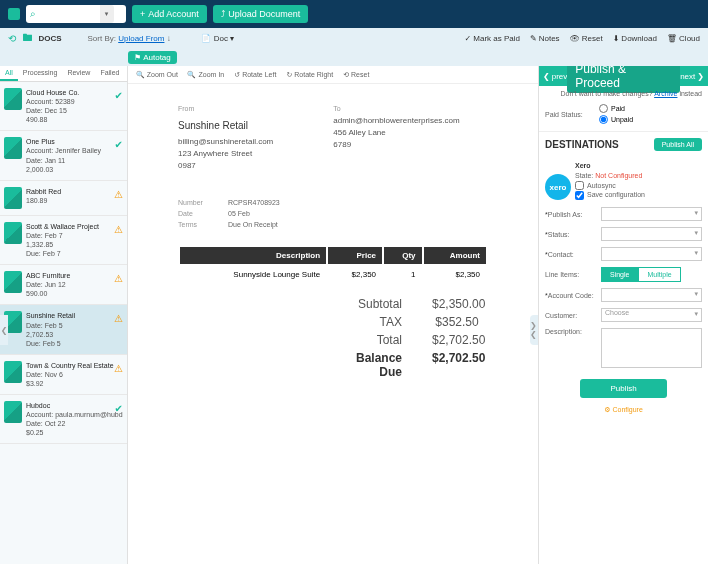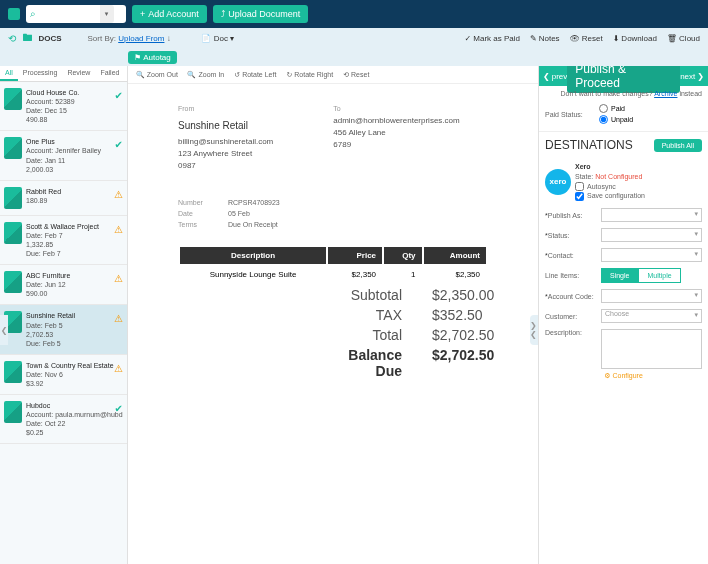--- a/index.html
+++ b/index.html
@@ -49,46 +49,46 @@
 .receipt h1{font-size:18px;font-weight:normal;color:#333;margin-bottom:30px}
 .receipt-cols{display:flex;gap:60px;margin-bottom:25px}
 .receipt-col{font-size:8px;color:#555;line-height:1.5}
 .receipt-col .lbl{color:#999;font-size:7px}
 .receipt-col .co{font-size:10px;color:#333;margin:3px 0}
 .receipt-meta{font-size:7px;color:#666;line-height:1.6;margin-bottom:15px}
 .receipt-meta .row{display:flex}
 .receipt-meta .k{width:50px;color:#999}
 .receipt-table{width:100%;font-size:8px}
 .receipt-table thead{background:#333;color:#fff}
-.receipt-table th,.receipt-table td{padding:4px 6px;text-align:center}
+.receipt-table th,.receipt-table td{padding:4px 6px;text-align:right}
 .receipt-table th:nth-child(2),.receipt-table td:nth-child(2){text-align:right}
 .receipt-table th:nth-child(3),.receipt-table td:nth-child(3){text-align:right}
 .receipt-table th:nth-child(4),.receipt-table td:nth-child(4){text-align:right}
-.receipt-totals{font-size:14px;color:#555}
+.receipt-totals{margin-top:10px;font-size:12px;color:#555}
 .receipt-totals .trow{display:flex;justify-content:flex-end;gap:30px;padding:2px 6px}
 .receipt-totals .trow .tk{width:60px;text-align:right}
 .receipt-totals .trow .tv{width:50px;text-align:center}
 .receipt-totals .bold{font-weight:bold;color:#333}
 .collapse-handle{position:absolute;top:50%;width:8px;height:30px;background:#e4f0f6;display:flex;align-items:center;justify-content:center;color:#999;font-size:8px;cursor:pointer}
 .handle-right{right:0;border-radius:4px 0 0 4px}
 .left-outer{position:absolute;left:0;top:50%;width:8px;height:30px;background:#e4f0f6;display:flex;align-items:center;justify-content:center;color:#999;font-size:8px;z-index:5}
 .rightpanel{width:170px;background:#fff;border-left:1px solid #e0e0e0;font-size:8px;overflow-y:auto;height:498px}
 .nav-row{background:#1abc9c;height:20px;display:flex;align-items:center;justify-content:space-between;padding:0 4px;color:#fff;font-size:8px}
 .nav-btn{cursor:pointer;display:flex;align-items:center;gap:2px}
 .pub-btn{background:#17a589;padding:3px 8px;border-radius:3px;font-size:12px}
 .archive-note{padding:4px 6px;font-size:7px;color:#666;text-align:right}
 .archive-note u{color:#06c}
 .field-row{display:flex;align-items:center;padding:3px 6px;gap:4px}
 .field-label{width:50px;color:#666;font-size:7px}
 .radio{display:flex;align-items:center;gap:3px;font-size:7px}
 .radio input{width:9px;height:9px}
 .section-hdr{display:flex;justify-content:space-between;align-items:center;padding:6px;border-top:1px solid #eee;margin-top:4px}
-.section-hdr .title{font-weight:normal;color:#333;font-size:12px}
+.section-hdr .title{font-weight:bold;color:#333;font-size:10px}
 .btn-sm-teal{background:#1abc9c;color:#fff;border:none;border-radius:3px;padding:3px 8px;font-size:7px;cursor:pointer}
-.dest-row{display:flex;gap:4px;padding:4px 6px;align-items:center}
+.dest-row{display:flex;gap:4px;padding:4px 6px;align-items:flex-end}
 .xero-badge{width:26px;height:26px;background:#13b5ea;border-radius:50%;color:#fff;display:flex;align-items:center;justify-content:center;font-size:8px;font-weight:bold}
 .dest-info{font-size:7px;color:#666;line-height:1.4}
 .dest-info .dn{color:#333;font-weight:bold}
 .dest-info .warn{color:#e74c3c}
 .chk-row{display:flex;align-items:center;gap:3px;font-size:7px}
 .chk-row input{width:9px;height:9px}
 .form-row{display:flex;align-items:center;padding:3px 6px;gap:4px}
 .form-label{width:52px;color:#666;font-size:7px}
 .form-label.req::before{content:"*";color:#333}
 .form-select{flex:1;height:14px;border:1px solid #ccc;font-size:7px;background:#fff;position:relative}
@@ -380,15 +380,18 @@
         <div class="form-select"></div>
       </div>
     <div class="form-row">
         <span class="form-label">Customer:</span>
         <div class="form-select" style="padding-left:3px"><span style="color:#999">Choose</span></div>
       </div>
     <div class="form-row" style="align-items:flex-start">
         <span class="form-label">Description:</span>
         <div class="textarea"></div>
       </div>
+    <div class="publish-row">
+        <button class="btn-publish">Publish</button>
+      </div>
     <div class="configure">⚙ <span>Configure</span></div>
   </div>
 </div>
 
 </body></html>

